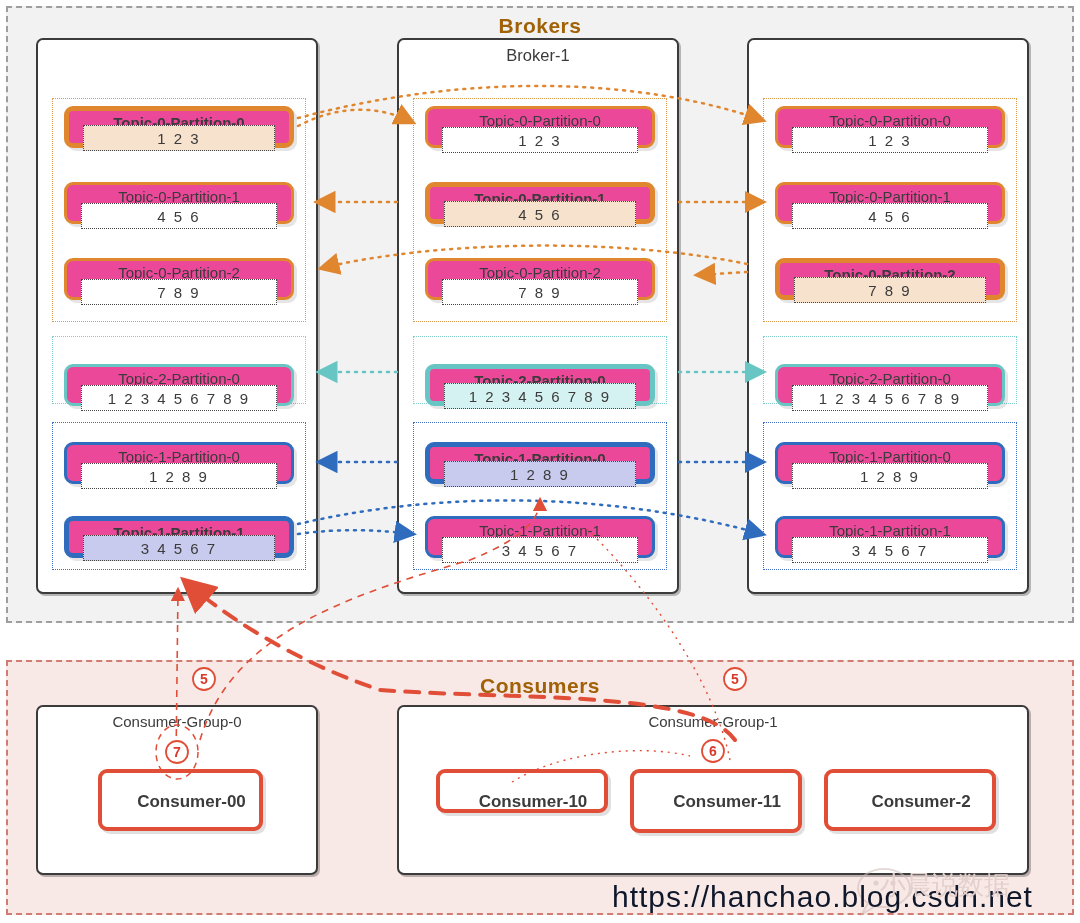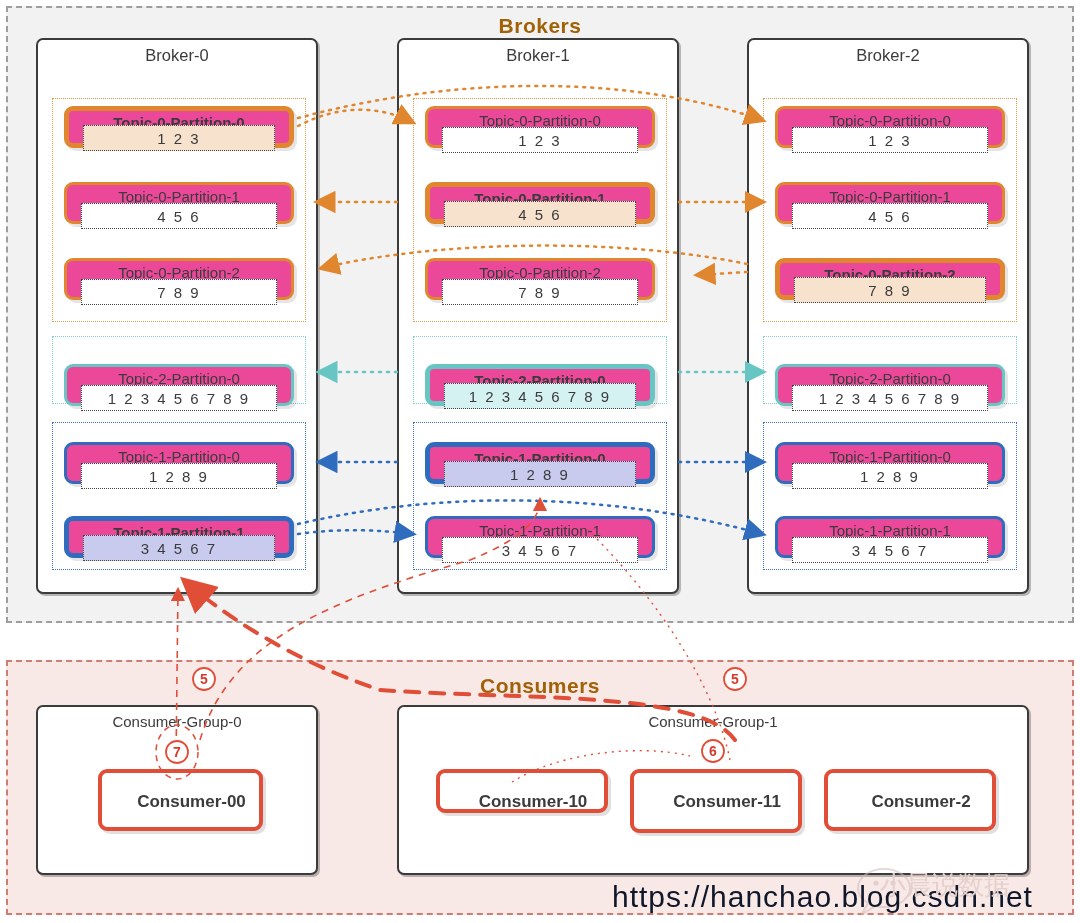--- a/index.html
+++ b/index.html
@@ -73,21 +73,20 @@
 </head>
 <body>
 
 <div id="stage">
 
   <div class="section" id="brokers-section">
     <div class="section-title" id="brokers-title">Brokers</div>
   </div>
 
   <div class="broker" id="broker-0">
-    <div class="broker-label">Broker-0</div>
     <div class="topic-group" style="left:14px;top:58px;width:254px;height:224px;"></div>
     <div class="topic-group t2" style="left:14px;top:296px;width:254px;height:68px;"></div>
     <div class="topic-group t1" style="left:14px;top:382px;width:254px;height:148px;"></div>
 
     <div class="part leader" style="left:26px;top:66px;width:230px;height:42px;">
       <div class="pname">Topic-0-Partition-0</div>
       <div class="pdata">1 2 3</div>
     </div>
     <div class="part" style="left:26px;top:142px;width:230px;height:42px;">
       <div class="pname">Topic-0-Partition-1</div>
@@ -137,21 +136,20 @@
       <div class="pname">Topic-1-Partition-0</div>
       <div class="pdata">1 2 8 9</div>
     </div>
     <div class="part blue" style="left:26px;top:464px;width:230px;height:42px;">
       <div class="pname">Topic-1-Partition-1</div>
       <div class="pdata">3 4 5 6 7</div>
     </div>
   </div>
 
   <div class="broker" id="broker-2">
-    <div class="broker-label">Broker-2</div>
     <div class="topic-group" style="left:14px;top:58px;width:254px;height:224px;"></div>
     <div class="topic-group t2" style="left:14px;top:296px;width:254px;height:68px;"></div>
     <div class="topic-group t1" style="left:14px;top:382px;width:254px;height:148px;"></div>
 
     <div class="part" style="left:26px;top:66px;width:230px;height:42px;">
       <div class="pname">Topic-0-Partition-0</div>
       <div class="pdata">1 2 3</div>
     </div>
     <div class="part" style="left:26px;top:142px;width:230px;height:42px;">
       <div class="pname">Topic-0-Partition-1</div>

